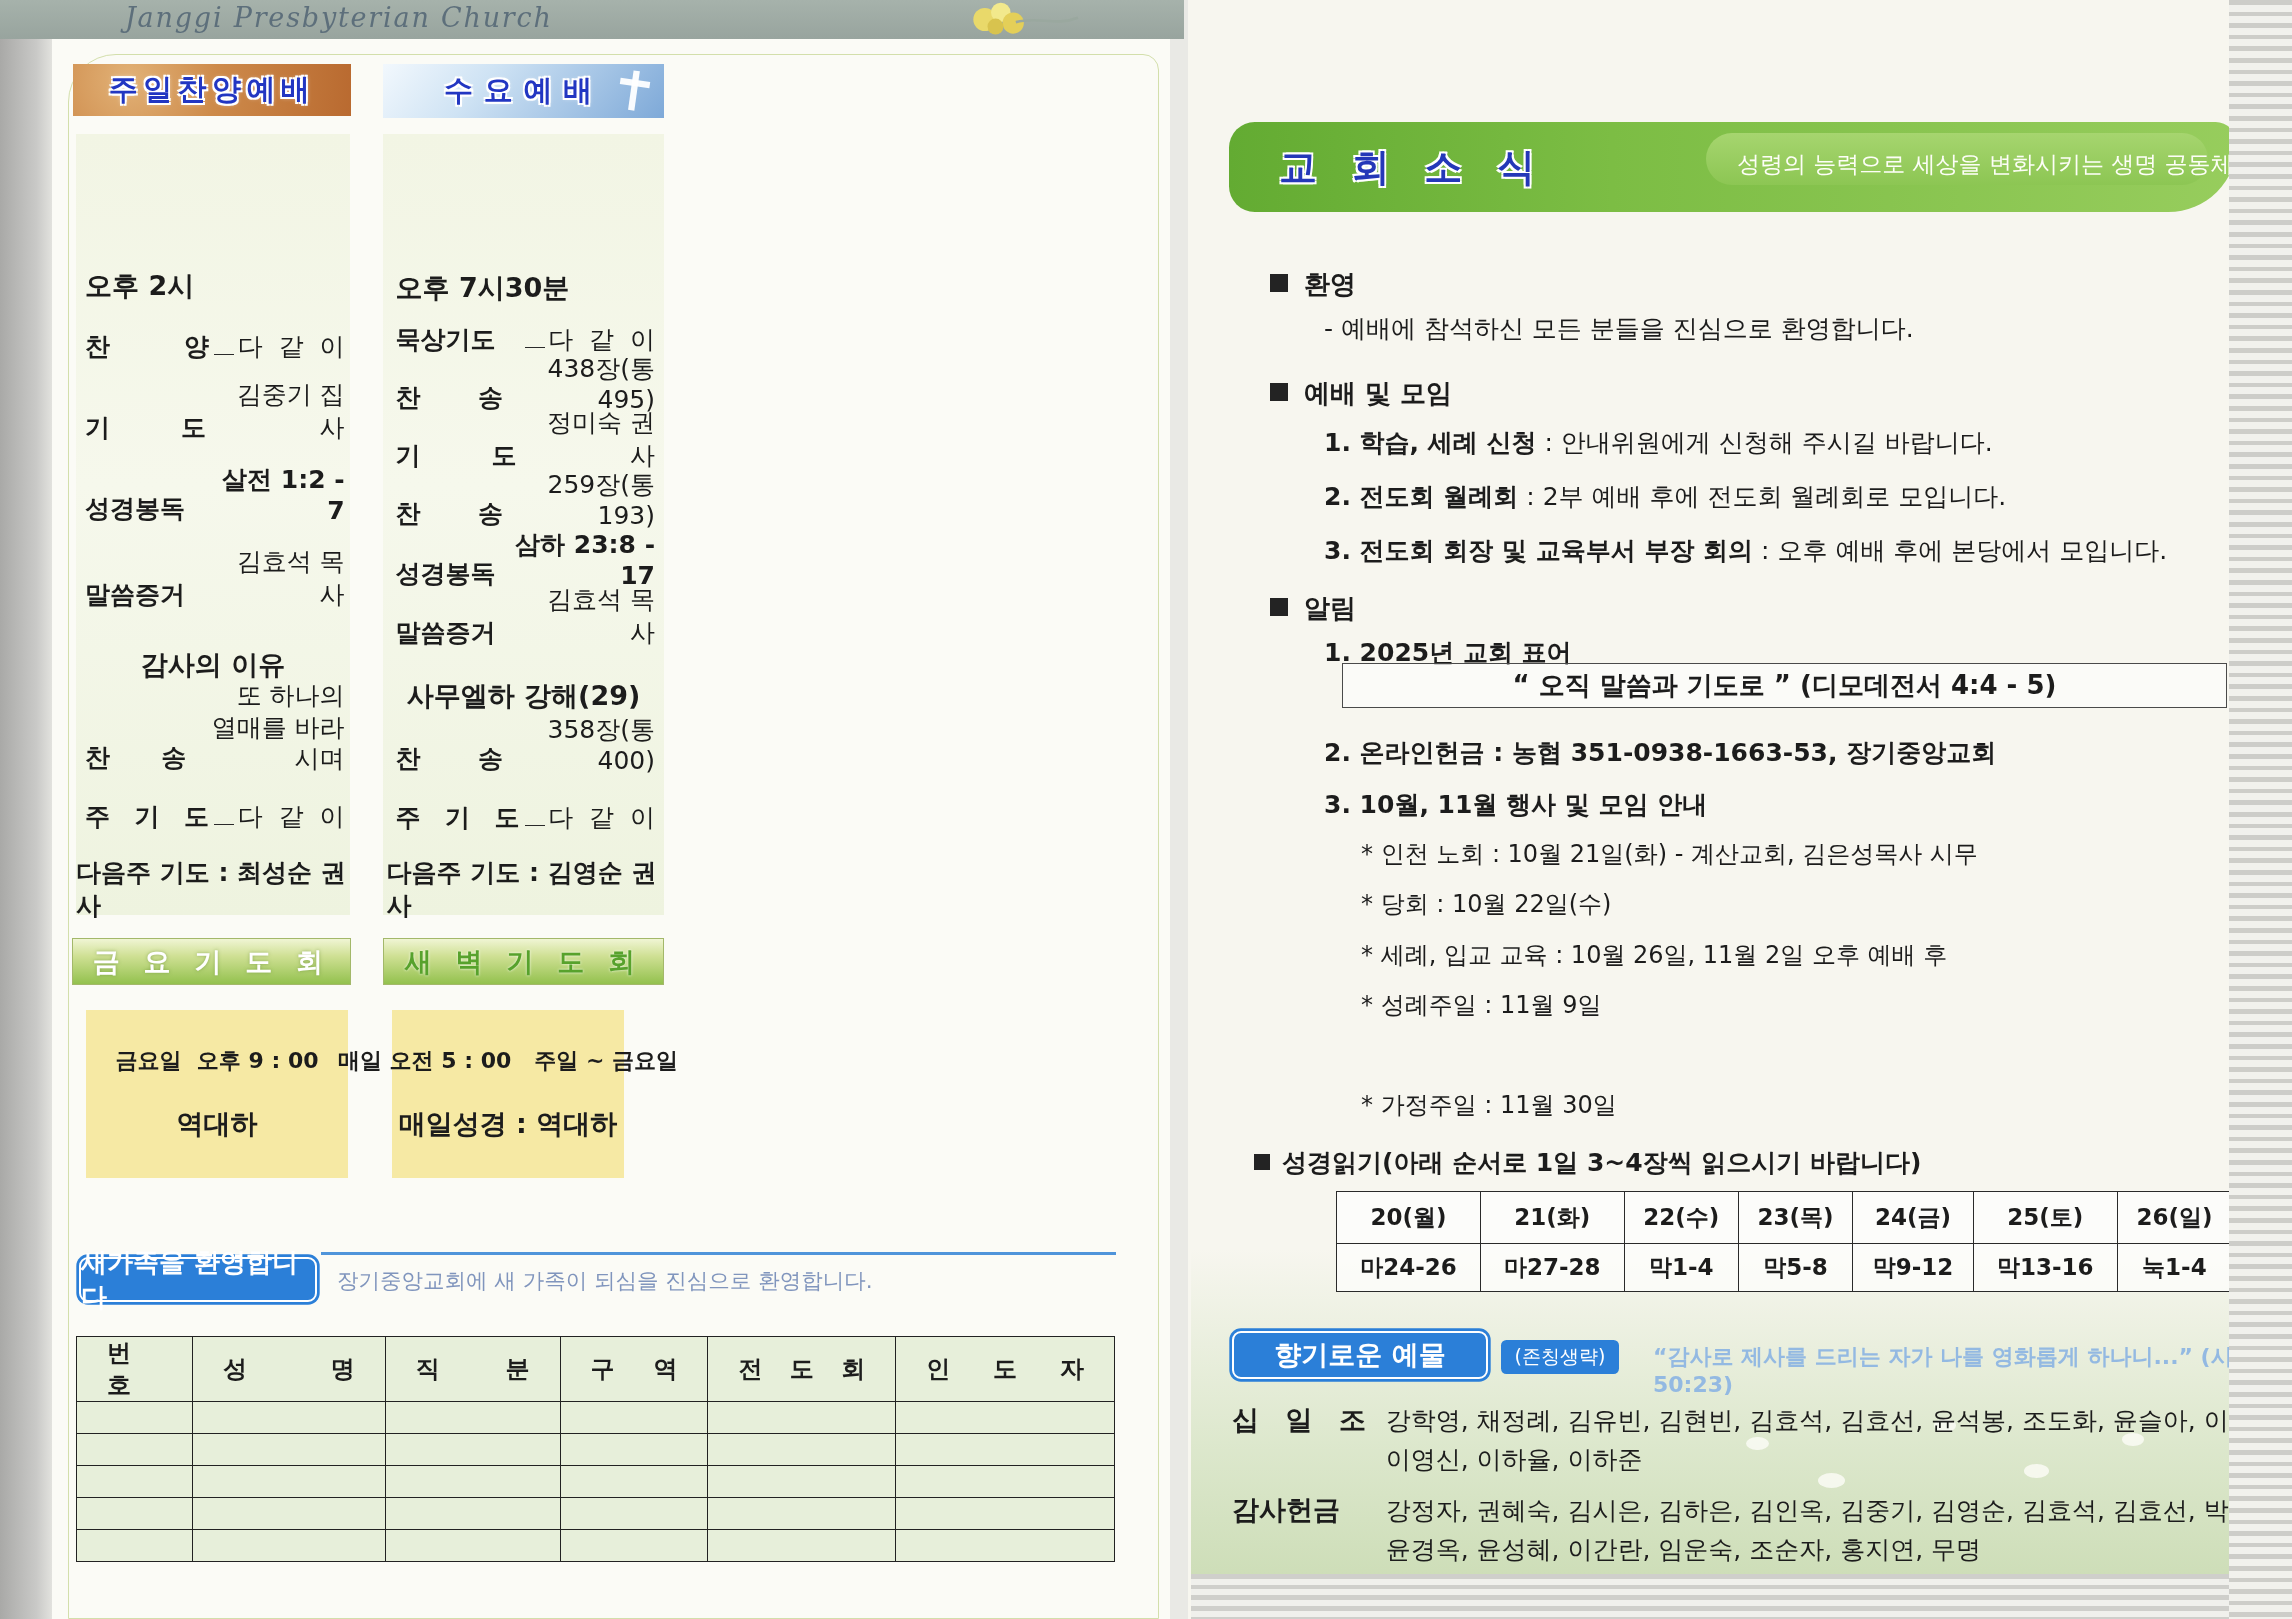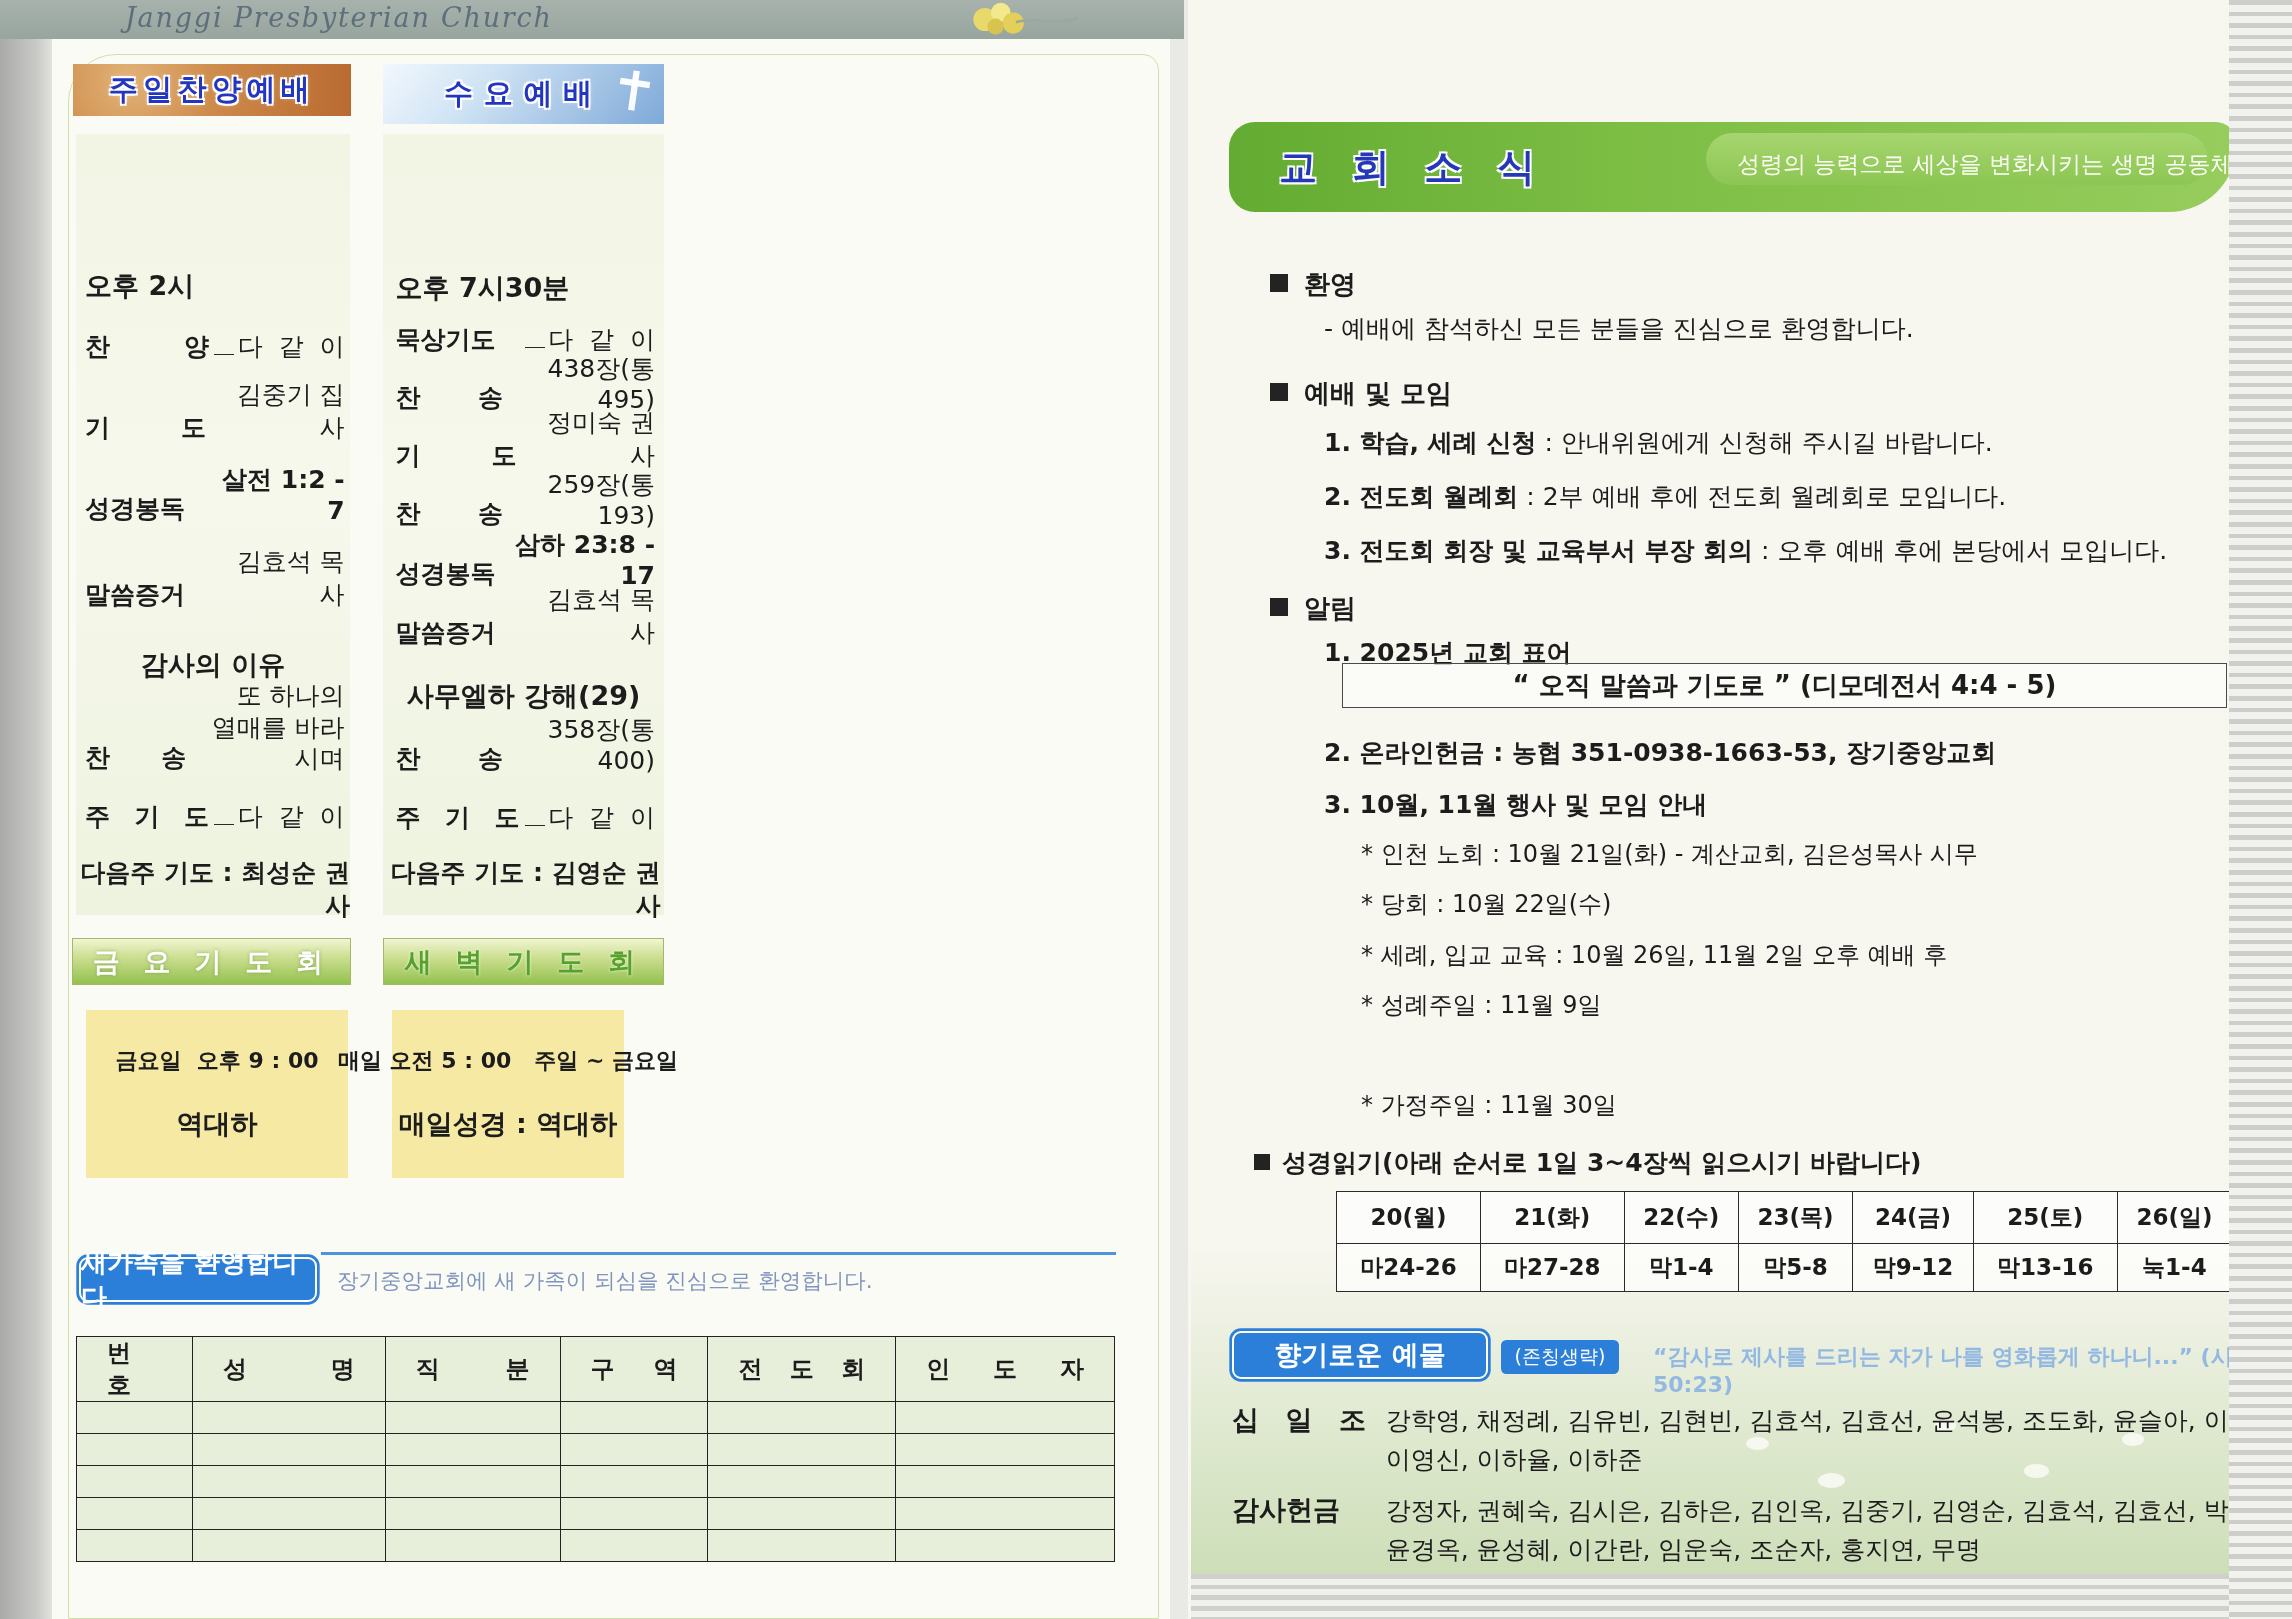--- a/index.html
+++ b/index.html
@@ -24,38 +24,38 @@
       border-radius:48px 16px 0 0;background:transparent;}
   .page-right{left:1188px;top:0;width:1044px;height:1619px;background:#f7f6ef;}
   .meadow{left:1191px;top:1249px;width:1039px;height:327px;
       background:linear-gradient(180deg,rgba(234,240,222,0) 0%,rgba(214,228,196,.8) 60%,rgba(201,219,178,.9) 100%);}
   .sheep{position:absolute;background:#fdfdf8;border-radius:50%;opacity:.8;}
 
   
   .banner{display:flex;align-items:center;justify-content:center;}
   .banner-sun{left:73px;top:64px;width:278px;height:52px;
       background:radial-gradient(circle at 20% 30%,#e2b277 0%,#cd8a4a 40%,#b96a30 100%);}
-  .banner-wed{left:383px;top:64px;width:281px;height:60px;
+  .banner-wed{left:383px;top:64px;width:281px;height:54px;
       background:linear-gradient(130deg,#f2f8fd 0%,#cfe3f4 35%,#7ea9d8 100%);}
   .banner-title{font-size:29px;font-weight:900;color:#2236c2;letter-spacing:5.4px;white-space:pre;
       text-shadow:-1.8px -1.8px 0 #fff,1.8px -1.8px 0 #fff,-1.8px 1.8px 0 #fff,1.8px 1.8px 0 #fff,0 0 5.4px rgba(255,255,255,.8);}
 
   
   .svc-col{background:linear-gradient(180deg,#f2f5e4 0%,#f6f8ec 45%,#eef3df 100%);}
   .col1{left:76px;top:134px;width:274px;height:781px;}
   .col2{left:383px;top:134px;width:281px;height:781px;padding:0 3.6px;}
   .svc-time{margin-left:9px;font-size:27px;font-weight:800;}
   .srow{display:flex;align-items:flex-end;margin:0 5.4px 0 9px;height:34px;font-size:25px;}
   .lab{width:124px;font-weight:600;text-align-last:justify;text-align:justify;white-space:pre;}
   .rule{flex:1;border-bottom:1.8px solid #2a2a2a;margin:0 3.6px 8px 5.4px;}
   .val{white-space:pre-wrap;text-align:right;font-weight:500;}
   .vb .val{font-weight:900;}
   .val2{line-height:1.25;}
   .sermon{text-align:center;font-size:27px;font-weight:900;}
-  .nextwk{text-align:right;font-size:25px;font-weight:600;}
+  .nextwk{text-align:left;font-size:25px;font-weight:600;}
 
   
   .gbar{display:flex;align-items:center;justify-content:center;height:47px;
       background:linear-gradient(180deg,#f0f5d4 0%,#cfe094 38%,#93c14e 100%);
       border:0.9px solid #a3b86a;}
   .gbar-f{left:72px;top:938px;width:279px;}
   .gbar-d{left:383px;top:938px;width:281px;}
   .gbar-title{font-size:27px;font-weight:900;letter-spacing:7.2px;white-space:pre;}
   .gbar-f .gbar-title{color:#ffffff;text-shadow:0 0 3.6px rgba(90,130,40,.55);}
   .gbar-d .gbar-title{color:#57a22c;text-shadow:0 0 2.7px rgba(255,255,255,.9);}

